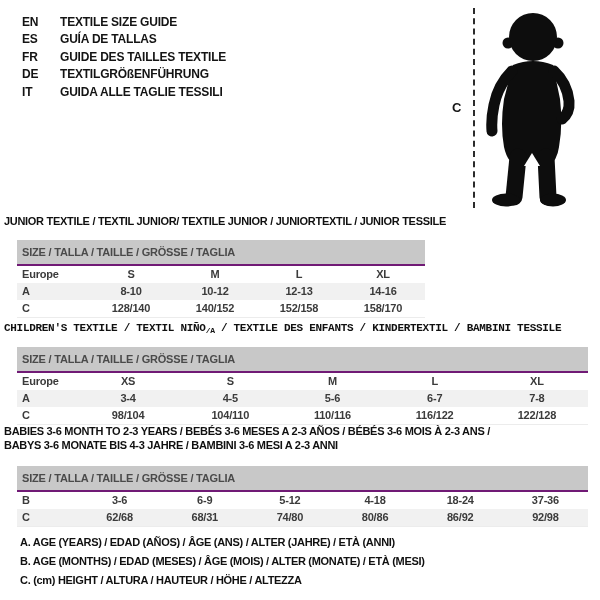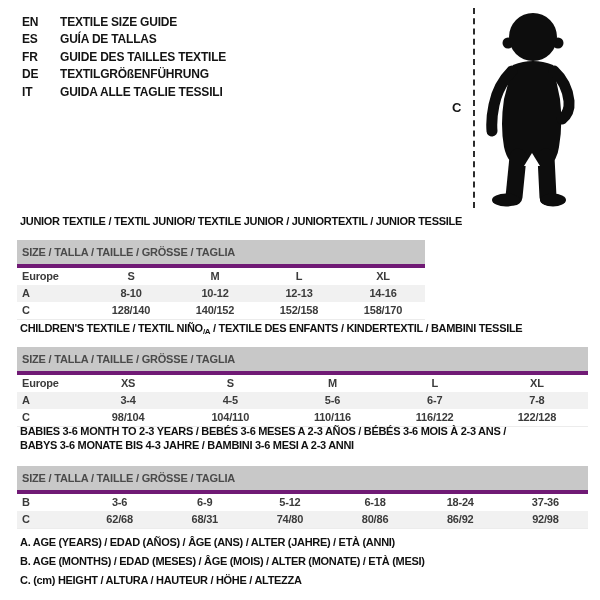--- a/index.html
+++ b/index.html
@@ -18,35 +18,35 @@
   .lang-title{white-space:nowrap;}
 
   
   .figure-area{position:absolute;left:448px;top:2px;width:150px;height:212px;}
   .dash-line{position:absolute;left:25px;top:6px;height:200px;width:0;
     border-left:2px dashed #2b2b2b;}
   .c-label{position:absolute;left:4px;top:98px;font-size:13px;font-weight:bold;color:#161616;}
   .baby-svg{position:absolute;left:33px;top:3px;}
 
   
-  .sec-title{position:absolute;left:20px;font-size:11px;font-weight:bold;
+  .sec-title{position:absolute;left:4px;font-size:11px;font-weight:bold;
     letter-spacing:-0.3px;color:#101010;white-space:nowrap;line-height:14px;}
   #t1-title{top:214px;}
-  #t2-title{top:321px;}
+  #t2-title{top:321px;font-family:Liberation Mono, monospace;}
   #t3-title{top:424px;}
   .sub{font-size:8px;position:relative;top:2px;}
 
   
   .size-table{position:absolute;border-collapse:collapse;table-layout:fixed;
     font-size:11px;font-weight:bold;letter-spacing:-0.2px;color:#3b3b3b;
     border-bottom:1px solid #ececec;}
   .size-table th{
     background:#c8c8c8;color:#4a4a4a;text-align:left;font-weight:bold;
     font-size:11px;height:24px;padding:0 0 0 5px;letter-spacing:-0.2px;
-    border-bottom:4px solid #701a75;}
+    border-bottom:2px solid #701a75;}
   .size-table td{height:17px;line-height:17px;text-align:center;padding:0;white-space:nowrap;}
   .size-table td.lbl{text-align:left;padding-left:5px;color:#3b3b3b;margin-left:40px;}
   .size-table tr.alt{background:#f1f1f1;}
   #table1{left:17px;top:240px;width:408px;}
   #table2{left:17px;top:347px;width:571px;}
   #table3{left:17px;top:466px;width:571px;}
   col.col-label-1{width:72px;}
   col.col-label-2{width:60px;}
 
   
@@ -192,21 +192,21 @@
       <tr>
           <th colspan="7">SIZE / TALLA / TAILLE / GRÖSSE / TAGLIA</th>
         </tr>
     </thead>
     <tbody>
       <tr>
         <td class="lbl">B</td>
         <td>3-6</td>
         <td>6-9</td>
         <td>5-12</td>
-        <td>6-18</td>
+        <td>4-18</td>
         <td>18-24</td>
         <td>37-36</td>
       </tr>
       <tr class="alt">
         <td class="lbl">C</td>
         <td>62/68</td>
         <td>68/31</td>
         <td>74/80</td>
         <td>80/86</td>
         <td>86/92</td>

